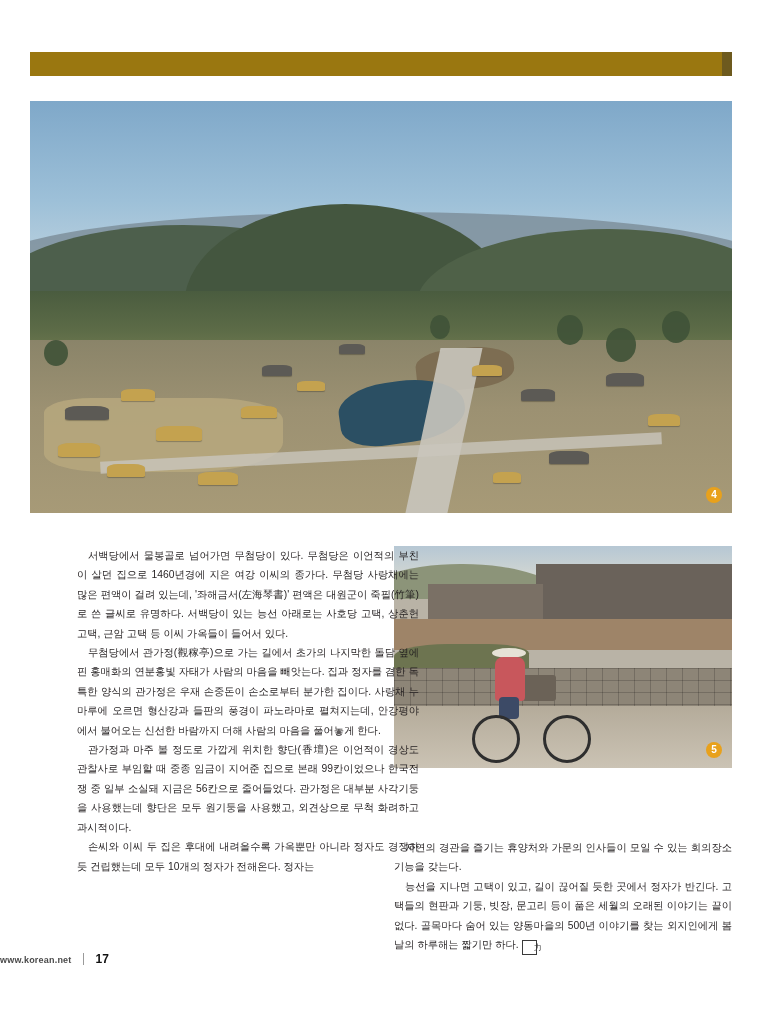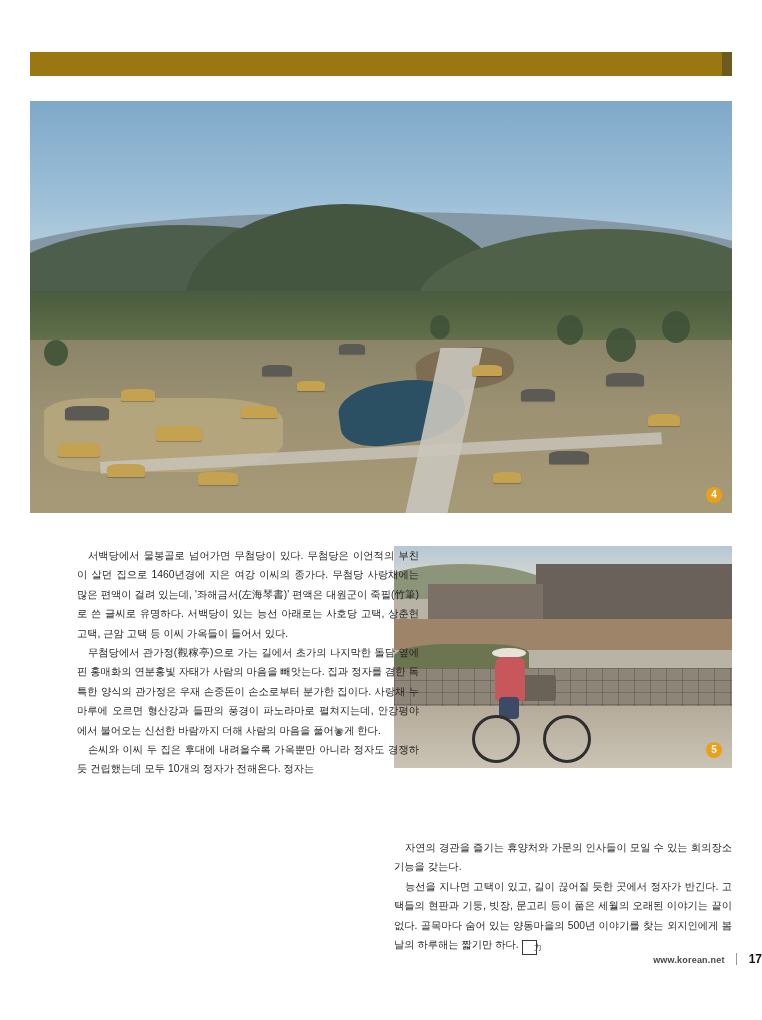--- a/index.html
+++ b/index.html
@@ -304,21 +304,21 @@
     margin-left: 3px;
     color: #3a3a3a;
   }
 
   
   .footer {
     position: absolute;
     left: 0;
     top: 952px;
     width: 762px;
-    text-align: right;
+    text-align: left;
     font-size: 9px;
     color: #4a4a4a;
   }
   .footer .site {
     font-weight: bold;
     letter-spacing: .2px;
   }
   .footer .sep {
     display: inline-block;
     width: 1px;
@@ -397,20 +397,21 @@
     <div class="p2-rider-body"></div>
     <div class="p2-rider-legs"></div>
     <div class="p2-wheel rear"></div>
     <div class="p2-wheel front"></div>
     <div class="photo-num">5</div>
   </div>
 
   <div class="col col-left">
     <p>서백당에서 물봉골로 넘어가면 무첨당이 있다. 무첨당은 이언적의 부친이 살던 집으로 1460년경에 지은 여강 이씨의 종가다. 무첨당 사랑채에는 많은 편액이 걸려 있는데, '좌해금서(左海琴書)' 편액은 대원군이 죽필(竹筆)로 쓴 글씨로 유명하다. 서백당이 있는 능선 아래로는 사호당 고택, 상춘헌 고택, 근암 고택 등 이씨 가옥들이 들어서 있다.</p>
     <p>무첨당에서 관가정(觀稼亭)으로 가는 길에서 초가의 나지막한 돌담 옆에 핀 홍매화의 연분홍빛 자태가 사람의 마음을 빼앗는다. 집과 정자를 겸한 독특한 양식의 관가정은 우재 손중돈이 손소로부터 분가한 집이다. 사랑채 누마루에 오르면 형산강과 들판의 풍경이 파노라마로 펼쳐지는데, 안강평야에서 불어오는 신선한 바람까지 더해 사람의 마음을 풀어놓게 한다.</p>
+    <p>관가정과 마주 볼 정도로 가깝게 위치한 향단(香壇)은 이언적이 경상도 관찰사로 부임할 때 중종 임금이 지어준 집으로 본래 99칸이었으나 한국전쟁 중 일부 소실돼 지금은 56칸으로 줄어들었다. 관가정은 대부분 사각기둥을 사용했는데 향단은 모두 원기둥을 사용했고, 외견상으로 무척 화려하고 과시적이다.</p>
     <p>손씨와 이씨 두 집은 후대에 내려올수록 가옥뿐만 아니라 정자도 경쟁하듯 건립했는데 모두 10개의 정자가 전해온다. 정자는</p>
   </div>
 
   <div class="col col-right-lower">
     <p>자연의 경관을 즐기는 휴양처와 가문의 인사들이 모일 수 있는 회의장소 기능을 갖는다.</p>
     <p><span>능선을 지나면 고택이 있고, 길이 끊어질 듯한 곳에서 정자가 반긴다. 고택들의 현판과 기둥, 빗장, 문고리 등이 품은 세월의 오래된 이야기는 끝이 없다. 골목마다 숨어 있는 양동마을의 500년 이야기를 찾는 외지인에게 봄날의 하루해는 짧기만 하다.</span><span class="endmark">力</span></p>
   </div>
 
   <div class="footer">
     <span class="site">www.korean.net</span>

